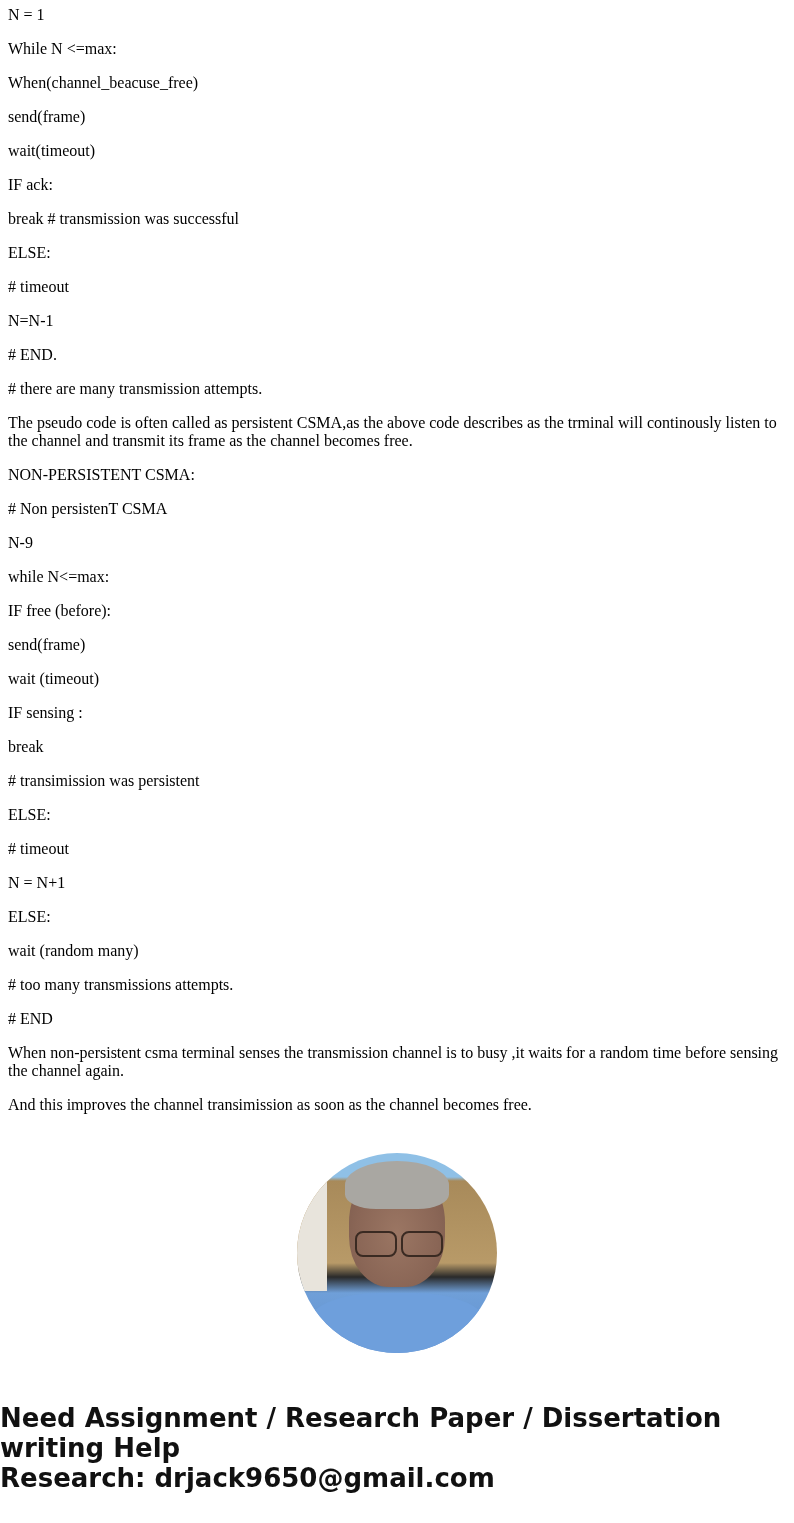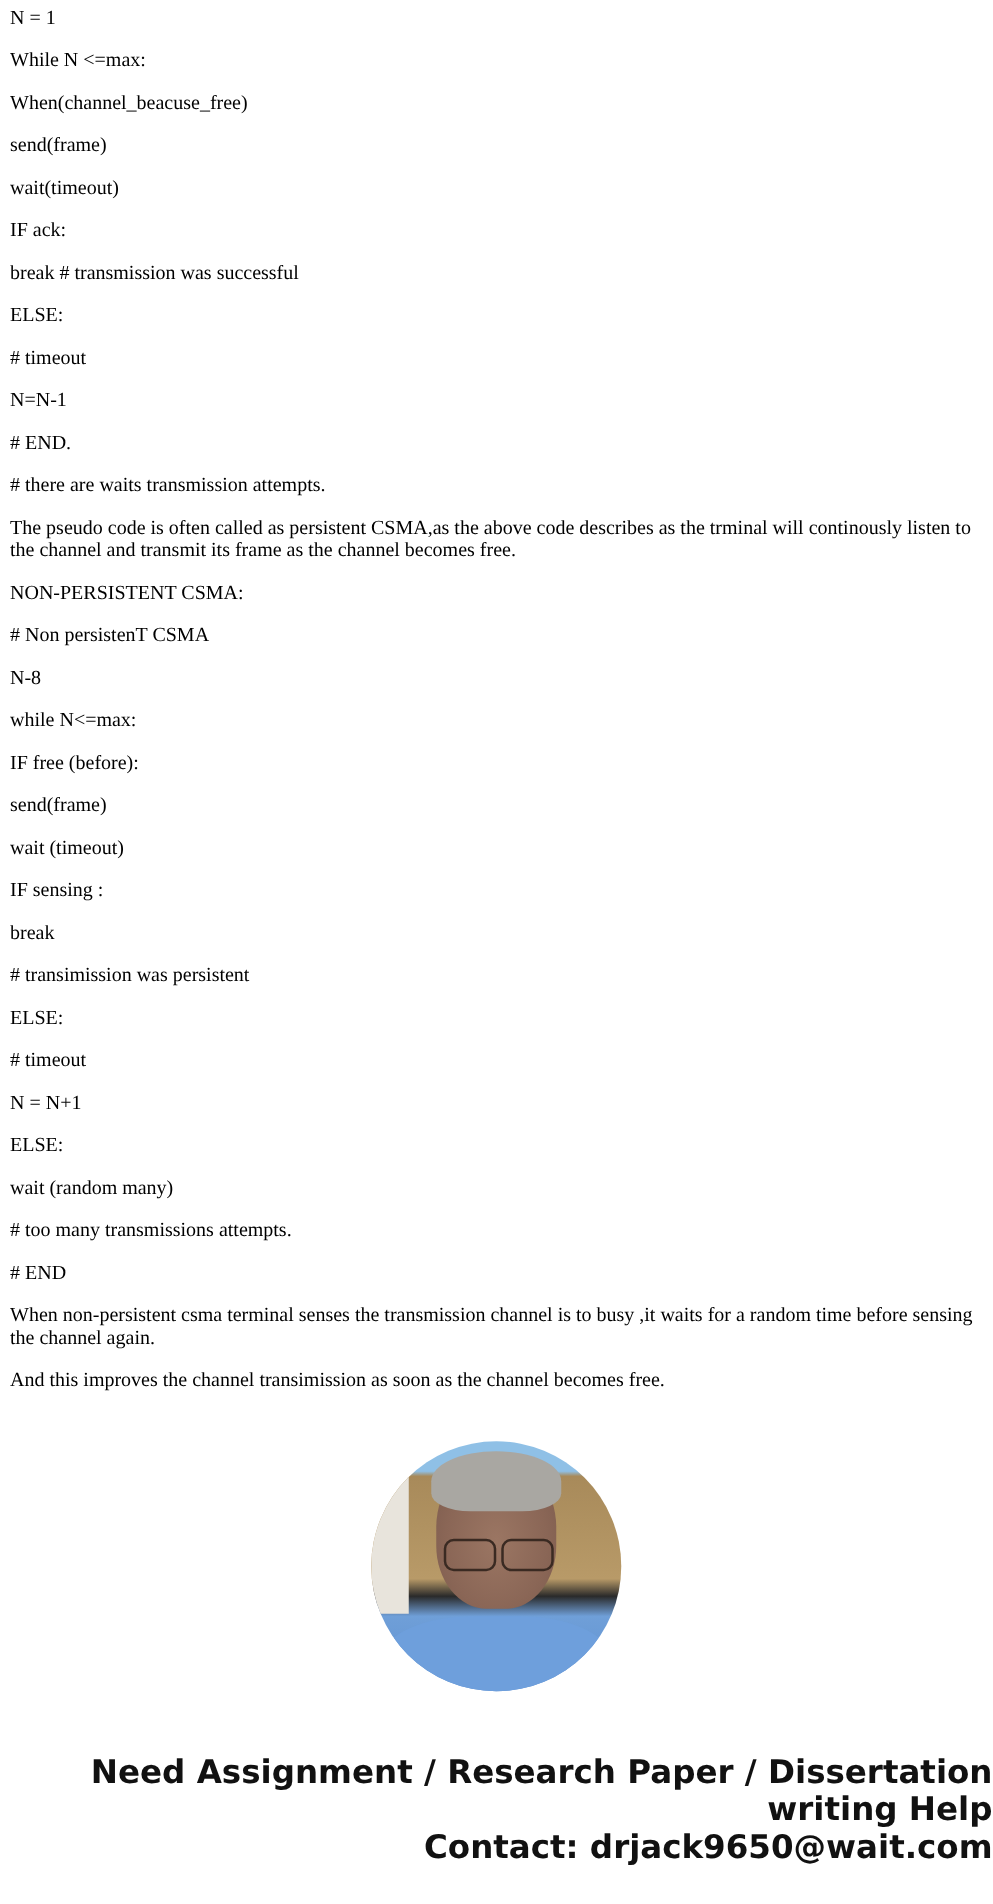--- a/index.html
+++ b/index.html
@@ -55,21 +55,21 @@
     .avatar .shirt {
       position: absolute; left: 10px; top: 140px; width: 180px; height: 80px;
       border-radius: 40% 40% 0 0;
       background: #6e9fdc;
     }
     .banner {
       position: absolute;
       left: 0;
       top: 1403px;
       width: 794px;
-      text-align: right;
+      text-align: left;
       font-family: "DejaVu Sans", sans-serif;
       font-weight: bold;
       font-size: 26px;
       line-height: 30px;
       color: #111111;
     }
     .banner div { margin: 0; }
   </style>
 </head>
 <body>
@@ -79,25 +79,25 @@
   <p>While N &lt;=max:</p>
   <p>When(channel_beacuse_free)</p>
   <p>send(frame)</p>
   <p>wait(timeout)</p>
   <p>IF ack:</p>
   <p>break # transmission was successful</p>
   <p>ELSE:</p>
   <p># timeout</p>
   <p>N=N-1</p>
   <p># END.</p>
-  <p># there are waits transmission attempts.</p>
+  <p># there are many transmission attempts.</p>
   <p>The pseudo code is often called as persistent CSMA,as the above code describes as the trminal will continously listen to the channel and transmit its frame as the channel becomes free.</p>
   <p>NON-PERSISTENT CSMA:</p>
   <p># Non persistenT CSMA</p>
-  <p>N-8</p>
+  <p>N-9</p>
   <p>while N&lt;=max:</p>
   <p>IF free (before):</p>
   <p>send(frame)</p>
   <p>wait (timeout)</p>
   <p>IF sensing :</p>
   <p>break</p>
   <p># transimission was persistent</p>
   <p>ELSE:</p>
   <p># timeout</p>
   <p>N = N+1</p>
@@ -114,14 +114,14 @@
   <div class="shirt"></div>
   <div class="head"></div>
   <div class="hair"></div>
   <div class="glasses l"></div>
   <div class="glasses r"></div>
 </div>
 
 <div class="banner">
   <div>Need Assignment / Research Paper / Dissertation</div>
   <div>writing Help</div>
-  <div>Contact: drjack9650@wait.com</div>
+  <div>Research: drjack9650@gmail.com</div>
 </div>
 
 </body></html>

